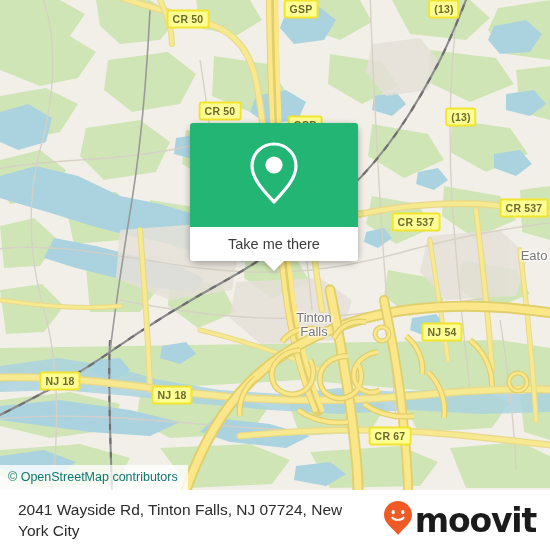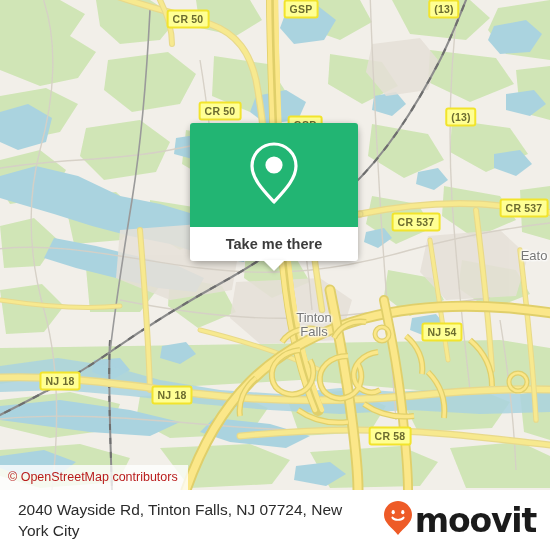--- a/index.html
+++ b/index.html
@@ -57,21 +57,20 @@
 
   
   #popup {
     position: absolute;
     left: 190px; top: 123px;
     width: 168px; height: 138px;
     border-radius: 8px;
     box-shadow: 0 2px 7px rgba(0,0,0,0.33);
     overflow: visible;
     background: #a21caf;
-    font-weight: bold;
   }
   #popup-head {
     width: 100%; height: 104px;
     background: #22b573;
     border-radius: 3px 3px 0 0;
     display: flex; align-items: center; justify-content: center;
   }
   #popup-foot {
     width: 100%; height: 34px;
     background: #fff;
@@ -95,21 +94,21 @@
     filter: drop-shadow(0 2px 2px rgba(0,0,0,0.20));
   }
 
   
   #attribution {
     position: absolute;
     left: 0; top: 465px;
     height: 25px;
     padding: 4px 10px 0 8px;
     background: rgba(255,255,255,0.78);
-    color: #b91c1c;
+    color: #0f766e;
     font-size: 12.5px;
     line-height: 17px;
     font-family: "Liberation Sans", sans-serif;
     white-space: nowrap;
   }
 
   
   #footer {
     position: absolute;
     left: 0; top: 490px;
@@ -364,21 +363,21 @@
     <div class="shield" style="left:277px;top:9px">GSP</div>
     <div class="shield" style="left:420px;top:9px">(13)</div>
     <div class="shield" style="left:196px;top:111px">CR 50</div>
     <div class="shield" style="left:281px;top:125px">GSP</div>
     <div class="shield" style="left:437px;top:117px">(13)</div>
     <div class="shield" style="left:392px;top:222px">CR 537</div>
     <div class="shield" style="left:500px;top:208px">CR 537</div>
     <div class="shield" style="left:36px;top:381px">NJ 18</div>
     <div class="shield" style="left:148px;top:395px">NJ 18</div>
     <div class="shield" style="left:418px;top:332px">NJ 54</div>
-    <div class="shield" style="left:366px;top:436px">CR 58</div>
+    <div class="shield" style="left:366px;top:436px">CR 67</div>
 
     <div class="place-label" style="left:314px;top:325px">Tinton
 Falls</div>
     <div class="place-label" style="left:534px;top:256px">Eato</div>
 
     <div id="popup">
       <div id="popup-head">
         <span>
           <svg width="52" height="64" viewBox="0 0 52 64" xmlns="http://www.w3.org/2000/svg">
             <path d="M26 3 C13.8 3 4 12.8 4 25 C4 38 16 50 26 61 C36 50 48 38 48 25 C48 12.8 38.2 3 26 3 Z" fill="none" stroke="#ffffff" stroke-width="3.2" stroke-linejoin="round"></path>
@@ -389,21 +388,21 @@
       <div id="popup-foot">
         <span id="popup-foot-label">Take me there</span>
         <span id="popup-tail"></span>
       </div>
     </div>
 
     <div id="attribution">© OpenStreetMap contributors</div>
   </div>
 
   <div id="footer">
-    <div id="footer-address">2040 Wayside Rd, Tinton Falls, NJ 07724, New York City</div>
+    <div id="footer-address">2041 Wayside Rd, Tinton Falls, NJ 07724, New York City</div>
     <div id="footer-logo">
       <span>
         <svg width="30" height="36" viewBox="0 0 30 36" xmlns="http://www.w3.org/2000/svg">
           <path d="M15 1 C7.3 1 1 7.3 1 15 C1 23 9 27.5 15 35 C21 27.5 29 23 29 15 C29 7.3 22.7 1 15 1 Z" fill="#ee5b27"></path>
           <ellipse cx="10.2" cy="12.2" rx="1.6" ry="2.1" fill="#ffffff"></ellipse>
           <ellipse cx="19.8" cy="12.2" rx="1.6" ry="2.1" fill="#ffffff"></ellipse>
           <path d="M9.4 17.6 C11.4 20.6 18.6 20.6 20.6 17.6" fill="none" stroke="#ffffff" stroke-width="1.9" stroke-linecap="round"></path>
         </svg>
       </span>
       <span id="logo-wordmark">moovit</span>

